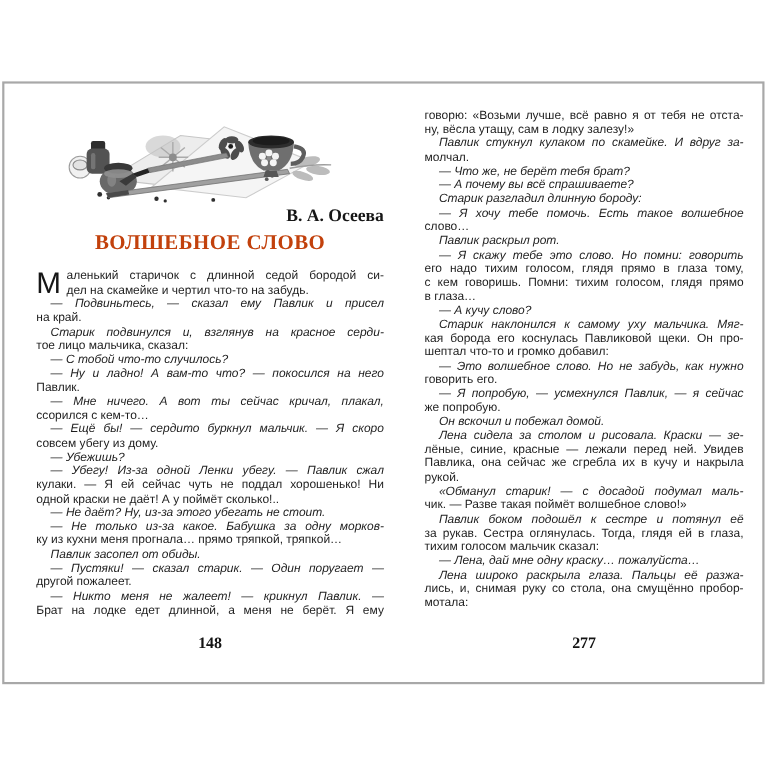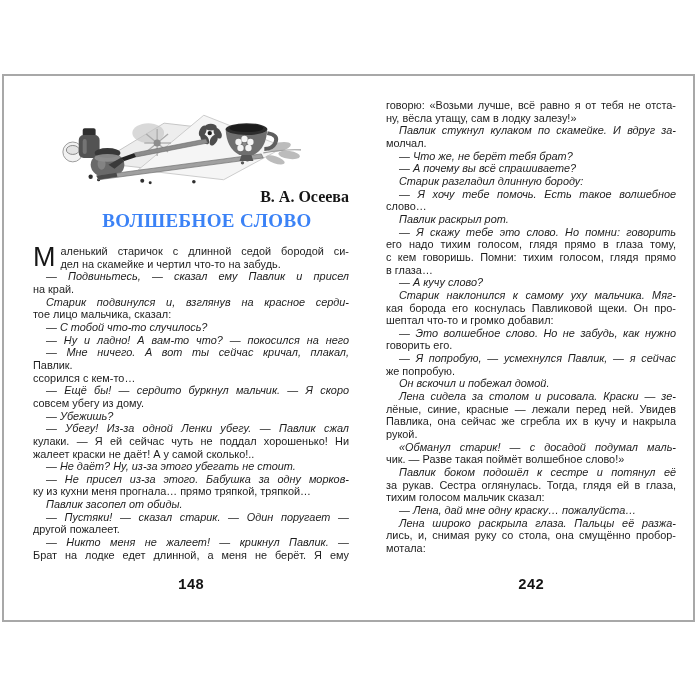--- a/index.html
+++ b/index.html
@@ -13,40 +13,40 @@
   }
   .page{position:absolute;top:0;height:100%;}
   .page-left{left:29px;width:316px;}
   .page-right{left:382px;width:290px;}
   .illustration{position:absolute;top:27px;left:14px;width:258px;height:84px;}
   .author{
     position:absolute;top:112px;left:0;width:100%;text-align:right;
     font-family:"Liberation Serif",serif;font-weight:bold;font-size:16px;color:#161616;
   }
   .chapter-title{
-    position:absolute;top:134px;left:16px;width:100%;text-align:center;
+    position:absolute;top:134px;left:0;width:100%;text-align:center;
     font-family:"Liberation Serif",serif;font-weight:bold;font-size:19px;
-    letter-spacing:.4px;color:#3b82f6;white-space:nowrap;
+    letter-spacing:.4px;color:#c2410c;white-space:nowrap;
   }
   .body-text{position:absolute;left:0;width:100%;}
   .page-left  .body-text{top:169px;}
   .page-right .body-text{top:23px;}
   .tl{
     font-size:10.9px;line-height:12.65px;text-align:justify;text-justify:inter-word;
     color:#1d1d1d;
   }
   .tl:not(.end){text-align-last:justify;}
   .tl.in{text-indent:13px;font-style:italic;}
   .dropcap{
     float:left;font-size:27px;line-height:24px;height:24px;
     padding:0 5px 0 0;color:#161616;
   }
   .page-number{
     position:absolute;top:501px;left:0;width:100%;text-align:center;
-    font-family:Liberation Mono, monospace;font-weight:bold;font-size:14.5px;color:#141414;
+    font-family:Liberation Serif, serif;font-weight:bold;font-size:14.5px;color:#141414;
   }
 </style>
 </head>
 <body>
 
 <div class="photo-frame">
 
   <div class="page page-left">
 
     <svg class="illustration" viewBox="0 0 260 84" aria-hidden="true">
@@ -139,31 +139,31 @@
 
     <div class="body-text" id="left-page-lines">
         <div class="tl"><span class="dropcap">М</span>аленький старичок с длинной седой бородой си-</div>
         <div class="tl end">дел на скамейке и чертил что-то на забудь.</div>
         <div class="tl in">— Подвиньтесь, — сказал ему Павлик и присел</div>
         <div class="tl end">на край.</div>
         <div class="tl in">Старик подвинулся и, взглянув на красное серди-</div>
         <div class="tl end">тое лицо мальчика, сказал:</div>
         <div class="tl end in">— С тобой что-то случилось?</div>
         <div class="tl in">— Ну и ладно! А вам-то что? — покосился на него</div>
+        <div class="tl end">Павлик.</div>
         <div class="tl in">— Мне ничего. А вот ты сейчас кричал, плакал,</div>
-        <div class="tl end">Павлик.</div>
         <div class="tl end">ссорился с кем-то…</div>
         <div class="tl in">— Ещё бы! — сердито буркнул мальчик. — Я скоро</div>
         <div class="tl end">совсем убегу из дому.</div>
         <div class="tl end in">— Убежишь?</div>
         <div class="tl in">— Убегу! Из-за одной Ленки убегу. — Павлик сжал</div>
         <div class="tl">кулаки. — Я ей сейчас чуть не поддал хорошенько! Ни</div>
-        <div class="tl end">жалеет краски не даёт! А у самой сколько!..</div>
+        <div class="tl end">одной краски не даёт! А у поймёт сколько!..</div>
         <div class="tl end in">— Не даёт? Ну, из-за этого убегать не стоит.</div>
-        <div class="tl in">— Не присел из-за этого. Бабушка за одну морков-</div>
+        <div class="tl in">— Не только из-за какое. Бабушка за одну морков-</div>
         <div class="tl end">ку из кухни меня прогнала… прямо тряпкой, тряпкой…</div>
         <div class="tl end in">Павлик засопел от обиды.</div>
         <div class="tl in">— Пустяки! — сказал старик. — Один поругает —</div>
         <div class="tl end">другой пожалеет.</div>
         <div class="tl in">— Никто меня не жалеет! — крикнул Павлик. —</div>
         <div class="tl">Брат на лодке едет длинной, а меня не берёт. Я ему</div>
       </div>
 
     <div class="page-number">148</div>
   </div>
@@ -200,16 +200,16 @@
         <div class="tl in">«Обманул старик! — с досадой подумал маль-</div>
         <div class="tl end">чик. — Разве такая поймёт волшебное слово!»</div>
         <div class="tl in">Павлик боком подошёл к сестре и потянул её</div>
         <div class="tl">за рукав. Сестра оглянулась. Тогда, глядя ей в глаза,</div>
         <div class="tl end">тихим голосом мальчик сказал:</div>
         <div class="tl end in">— Лена, дай мне одну краску… пожалуйста…</div>
         <div class="tl in">Лена широко раскрыла глаза. Пальцы её разжа-</div>
         <div class="tl">лись, и, снимая руку со стола, она смущённо пробор-</div>
         <div class="tl end">мотала:</div>
       </div>
-    <div class="page-number">242</div>
+    <div class="page-number">277</div>
   </div>
 
 </div>
 
 </body></html>

